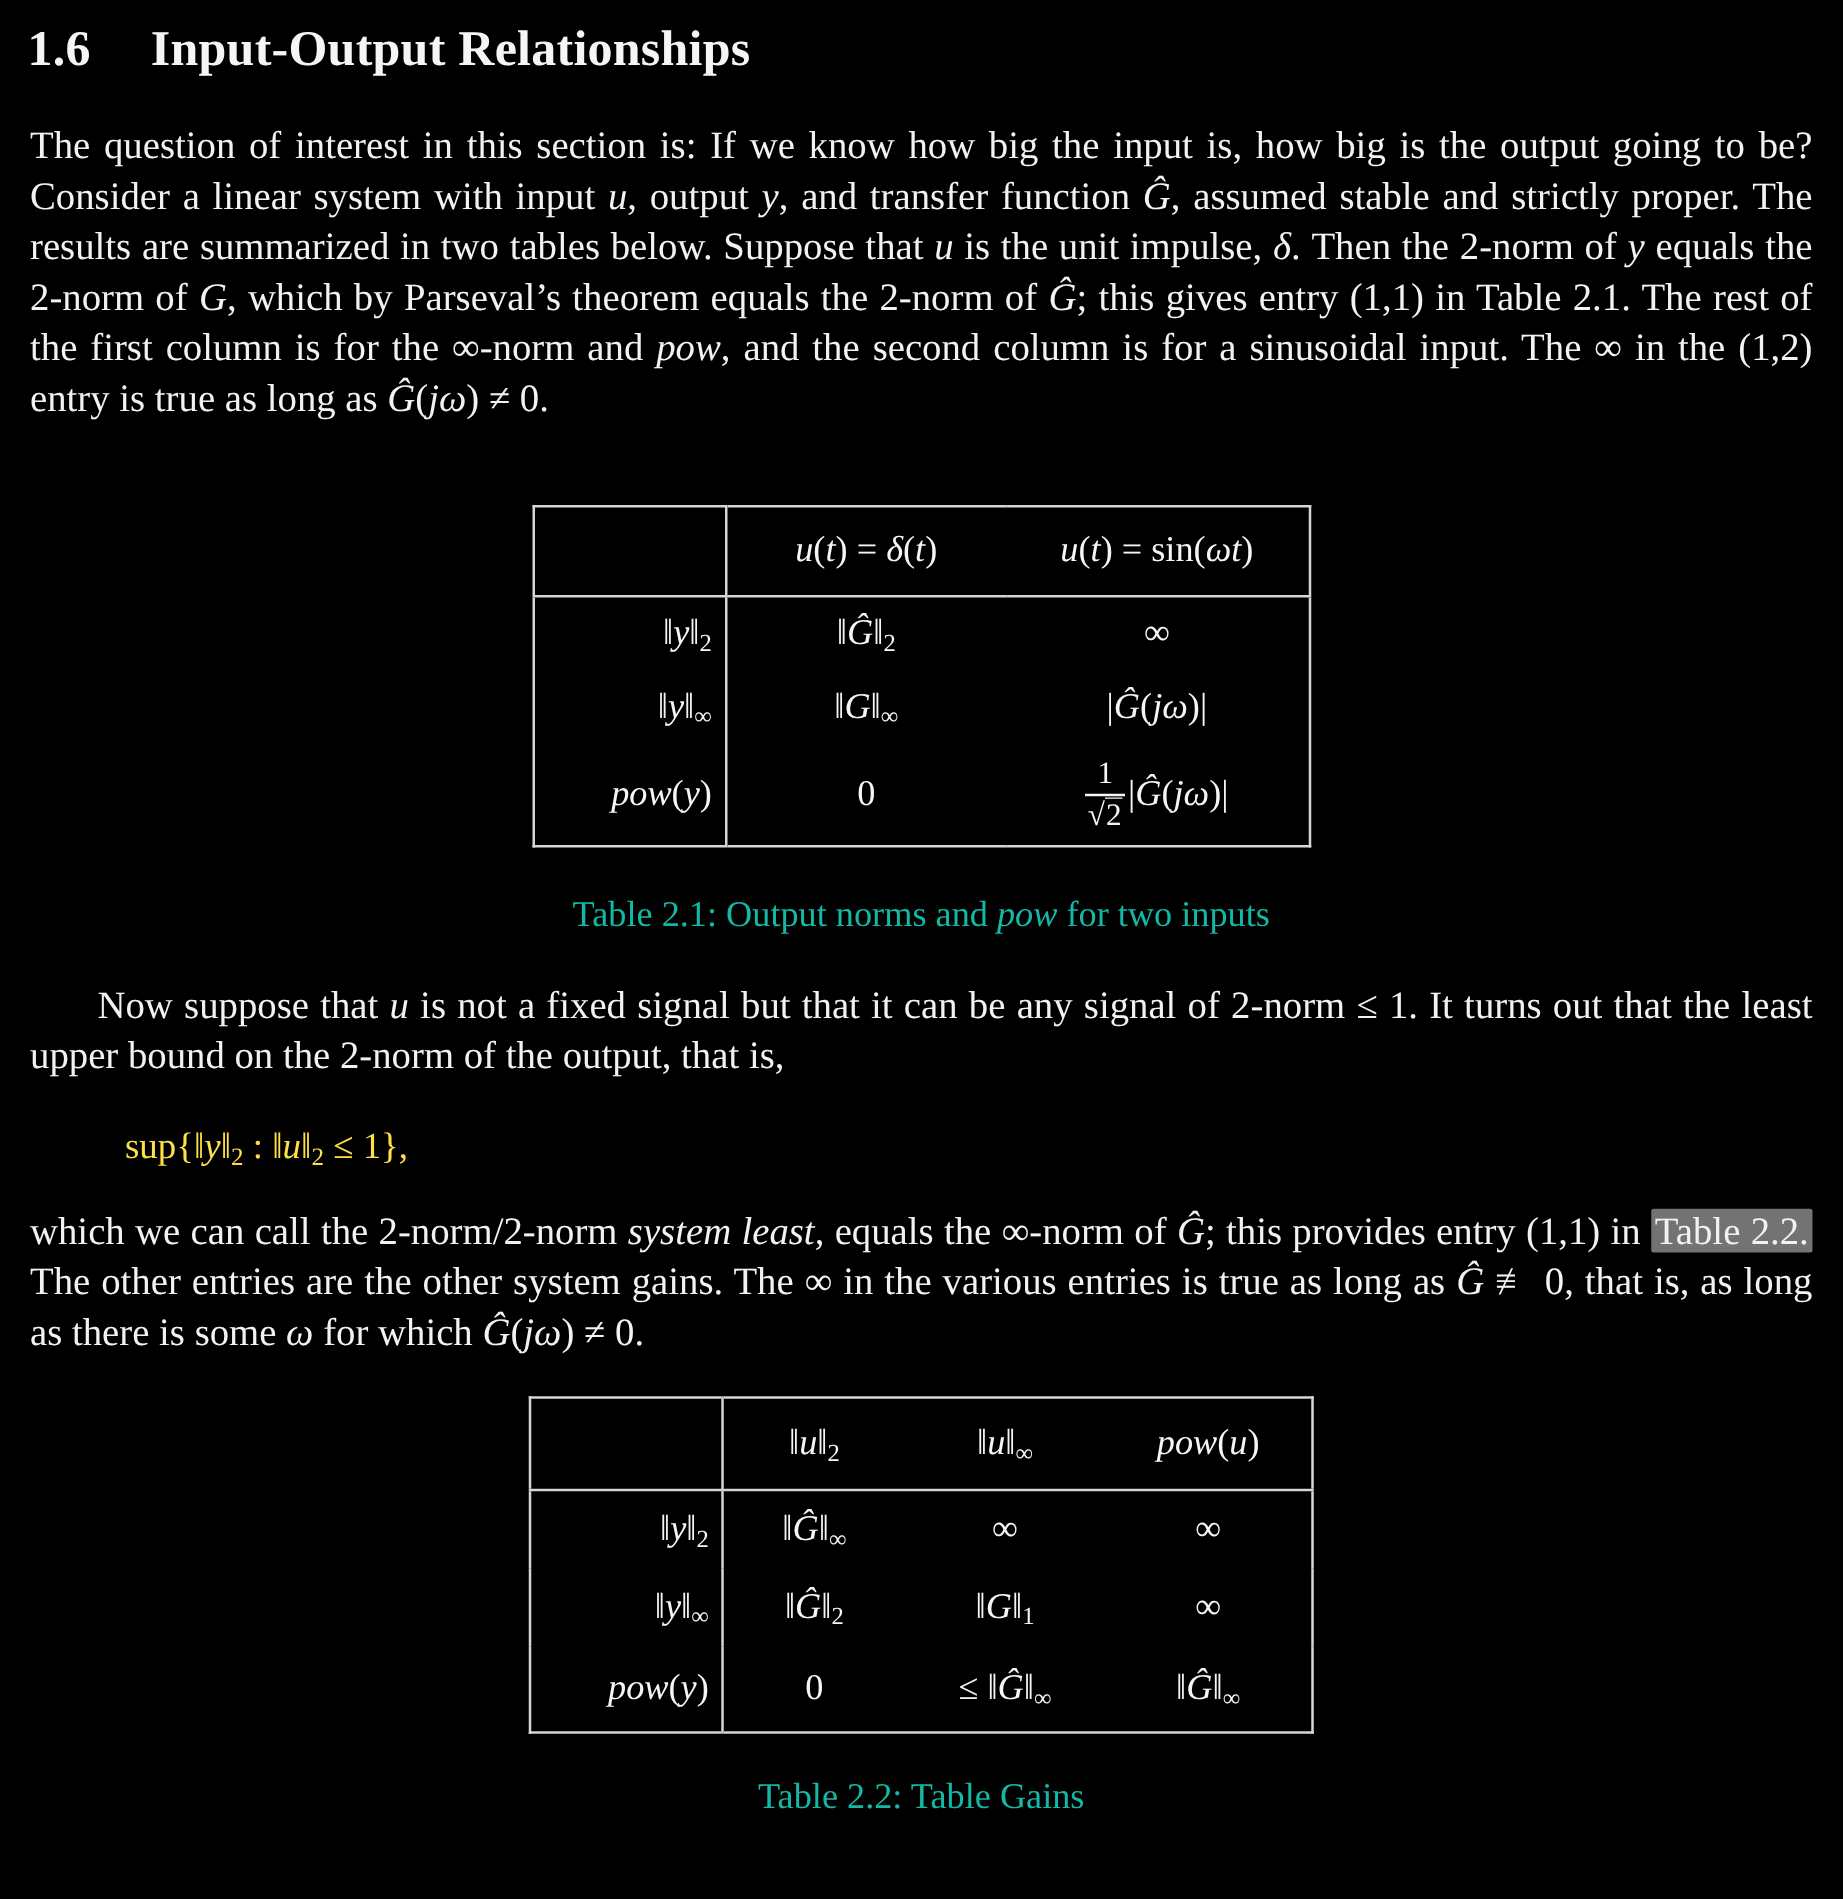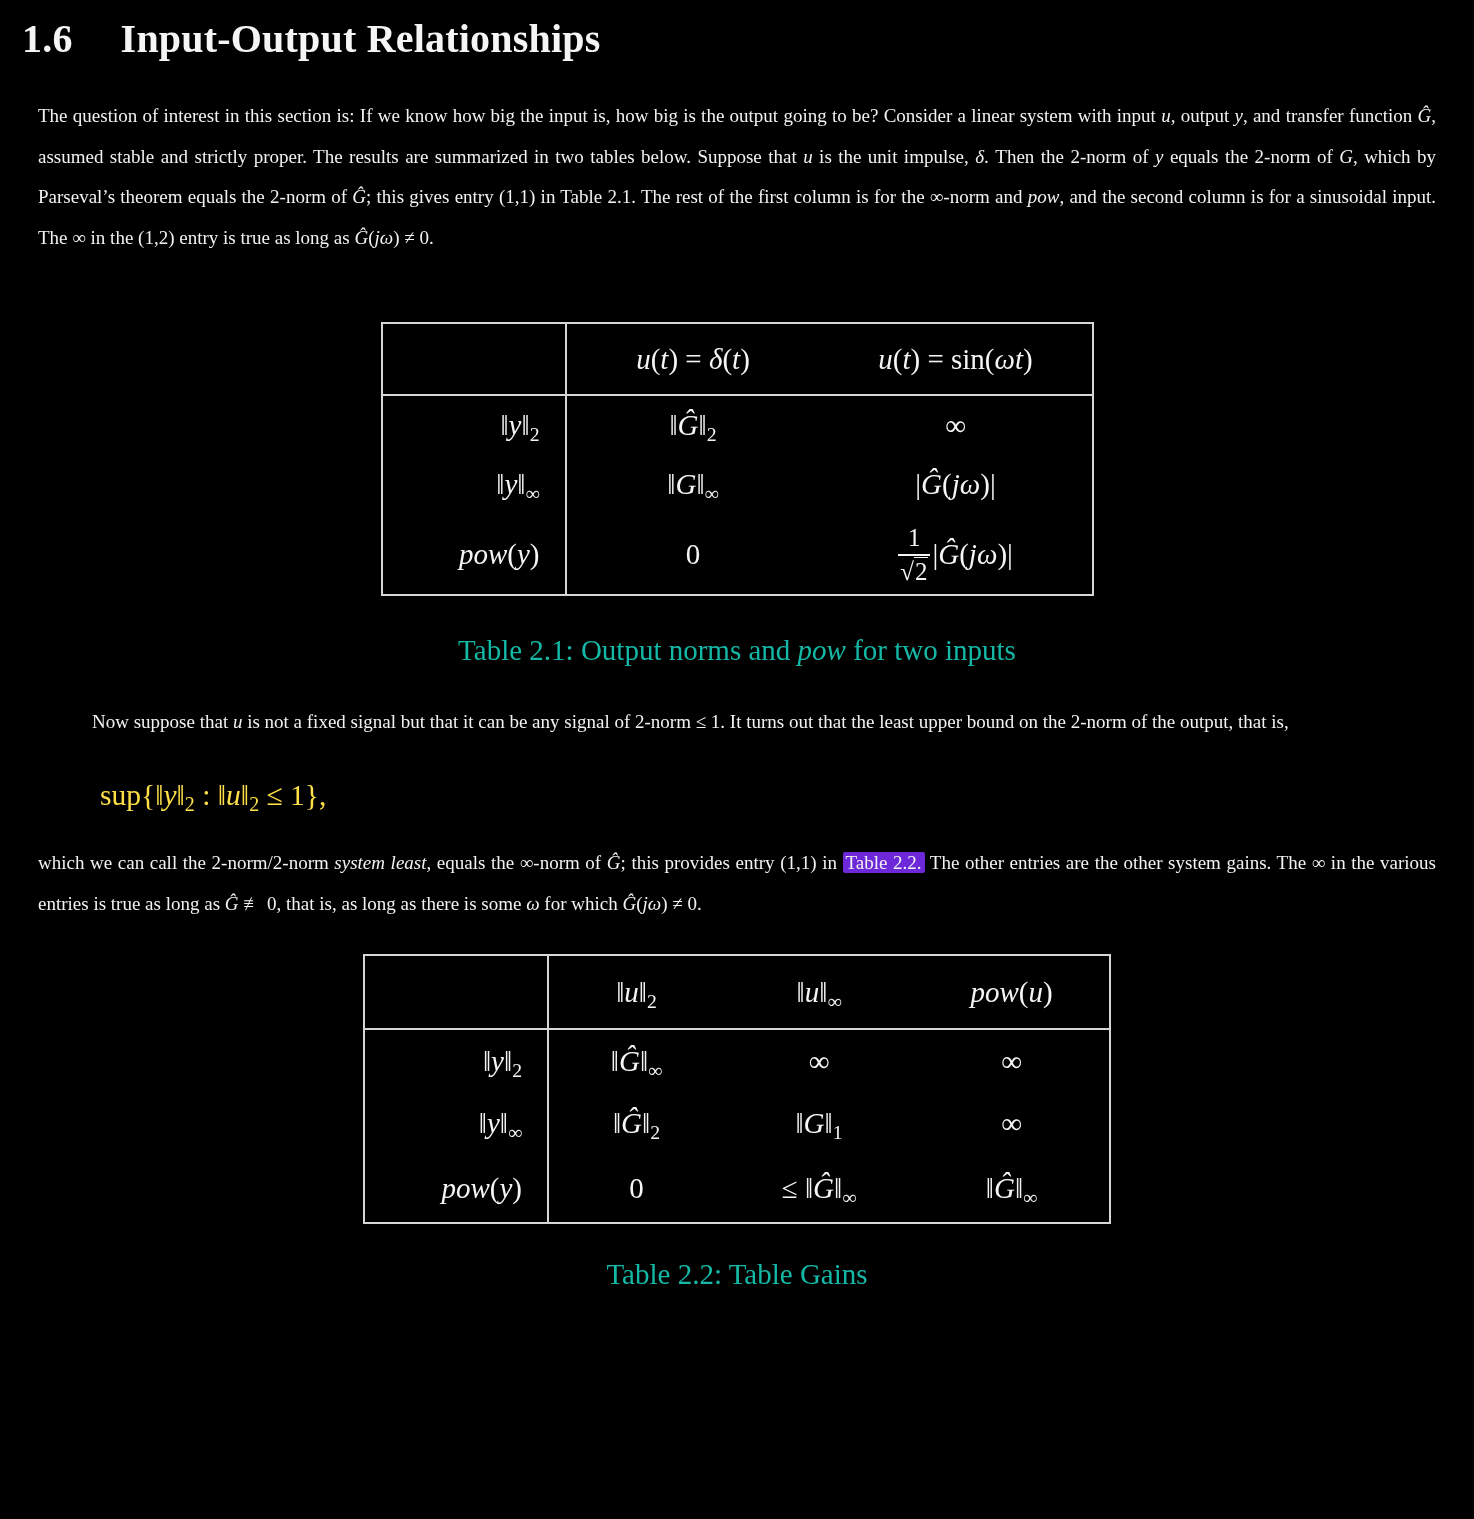--- a/index.html
+++ b/index.html
@@ -15,51 +15,51 @@
   
   .section-heading{
     margin:16px 22px 0 22px;
     font-size:40px;font-weight:bold;line-height:1.15;
     letter-spacing:.2px;
   }
   .section-heading .sec-num{display:inline-block;margin-right:48px;}
 
   
   .para{
-    margin:0 38px;
-    font-size:19px;line-height:40.6px;
+    margin:0 24px;
+    font-size:31px;line-height:40.6px;
     text-align:justify;
     color:#f2f2f2;
   }
   .para i{font-style:italic;}
   .p1{margin-top:34px;}
   .p2{margin-top:32px;text-indent:54px;}
   .p3{margin-top:26px;}
-  .hl{background:#6d28d9;padding:0 3px;border-radius:2px;}
+  .hl{background:#737373;padding:0 3px;border-radius:2px;}
 
   .display-formula{
     margin:30px 22px 0 100px;
     font-size:29.5px;line-height:44px;
     color:#fde047;
   }
 
   sub{font-size:.68em;vertical-align:-0.28em;line-height:0;}
 
   
   .table-wrap{display:flex;justify-content:center;}
   .t1-wrap{margin-top:64px;}
   .t2-wrap{margin-top:30px;}
   table.mtable{
     border-collapse:collapse;
     color:#f5f5f5;
     font-size:29px;
   }
   table.mtable td{
     text-align:center;vertical-align:middle;
-    padding:0 25px;
+    padding:0 10px;
   }
   table.mtable td.rowlabel{text-align:right;padding-left:16px;}
   
   table.mtable{border:2px solid #d6d6d6;}
   table.mtable td.rowlabel, table.mtable td.corner{border-right:2px solid #d6d6d6;}
   table.mtable tr.headrow td{border-bottom:2px solid #d6d6d6;}
 
   
   .t1 .corner{width:132px;}
   .t1 .c1{width:203px;}

